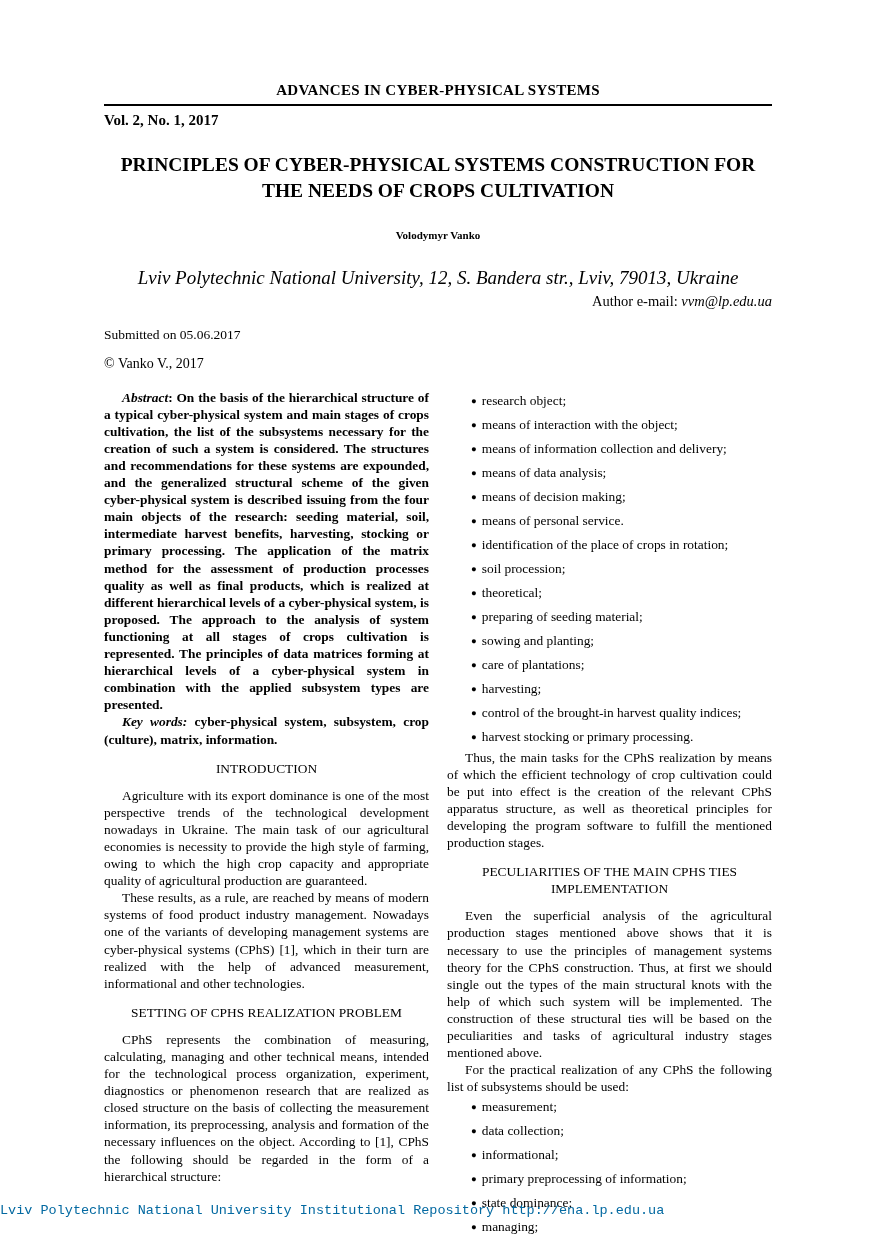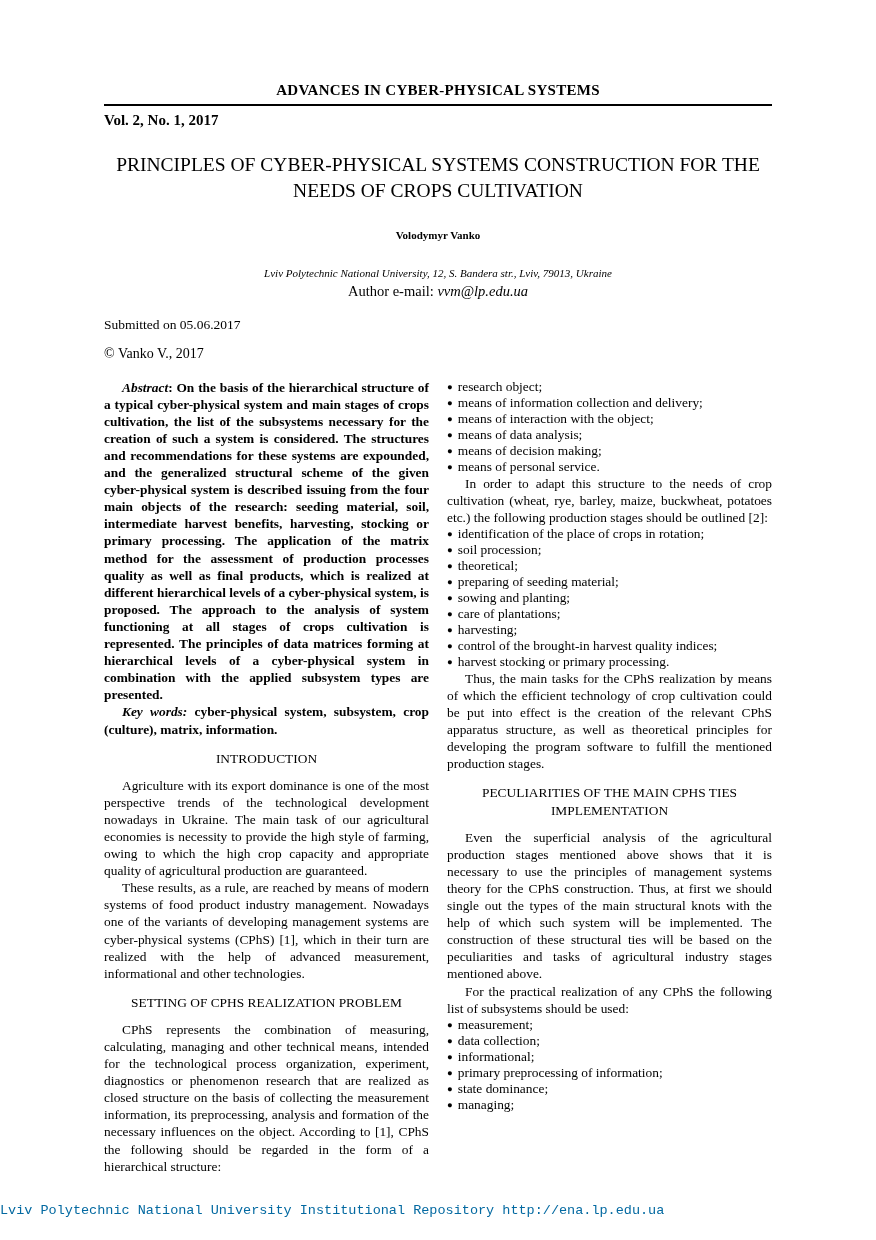--- a/index.html
+++ b/index.html
@@ -26,39 +26,39 @@
     border-top: 2px solid #000;
     margin-top: 5px;
   }
   .volume-line {
     font-weight: bold;
     font-size: 15px;
     margin-top: 6px;
   }
   .paper-title {
     text-align: center;
-    font-weight: normal;
+    font-weight: bold;
     font-size: 19.5px;
     line-height: 1.35;
     margin-top: 23px;
   }
   .author-name {
     text-align: center;
     font-weight: bold;
     font-size: 11px;
     margin-top: 24px;
   }
   .affiliation {
     text-align: center;
     font-style: italic;
-    font-size: 11px;
+    font-size: 19px;
     margin-top: 26px;
   }
   .email-line {
-    text-align: center;
+    text-align: right;
     font-size: 14.5px;
     margin-top: 4px;
   }
   .email-value { font-style: italic; }
   .submitted-line {
     font-size: 13.5px;
     margin-top: 17px;
   }
   .copyright-line {
     font-size: 14px;
@@ -86,21 +86,21 @@
   .italic-label { font-style: italic; }
   .section-heading {
     text-align: center;
     font-weight: normal;
     font-size: 13.4px;
     line-height: 17.1px;
     margin: 12px 0 10px 0;
     text-indent: 0;
   }
   .bullet-list { text-align: left; }
-  .bullet-row { line-height: 15px; }
+  .bullet-row { line-height: 23px; margin-left: 24px; }
   .bullet-dot {
     display: inline-block;
     font-size: 9.5px;
     margin-right: 5px;
     vertical-align: 1px;
   }
   .repo-footer {
     position: absolute;
     left: 0;
     right: 0;
@@ -144,28 +144,27 @@
       <p class="para">Agriculture with its export dominance is one of the most perspective trends of the technological development nowadays in Ukraine. The main task of our agricultural economies is necessity to provide the high style of farming, owing to which the high crop capacity and appropriate quality of agricultural production are guaranteed.</p>
       <p class="para">These results, as a rule, are reached by means of modern systems of food product industry management. Nowadays one of the variants of developing management systems are cyber-physical systems (CPhS) [1], which in their turn are realized with the help of advanced measurement, informational and other technologies.</p>
 
       <h2 class="section-heading">SETTING OF CPHS REALIZATION PROBLEM</h2>
       <p class="para">CPhS represents the combination of measuring, calculating, managing and other technical means, intended for the technological process organization, experiment, diagnostics or phenomenon research that are realized as closed structure on the basis of collecting the measurement information, its preprocessing, analysis and formation of the necessary influences on the object. According to [1], CPhS the following should be regarded in the form of a hierarchical structure:</p>
     </div>
 
     <div class="col">
       <div class="bullet-list">
           <div class="bullet-row"><span class="bullet-dot">●</span><span>research object;</span></div>
+          <div class="bullet-row"><span class="bullet-dot">●</span><span>means of interaction with the object;</span></div>
           <div class="bullet-row"><span class="bullet-dot">●</span><span>means of information collection and delivery;</span></div>
-          <div class="bullet-row"><span class="bullet-dot">●</span><span>means of interaction with the object;</span></div>
           <div class="bullet-row"><span class="bullet-dot">●</span><span>means of data analysis;</span></div>
           <div class="bullet-row"><span class="bullet-dot">●</span><span>means of decision making;</span></div>
           <div class="bullet-row"><span class="bullet-dot">●</span><span>means of personal service.</span></div>
         </div>
 
-      <p class="para">In order to adapt this structure to the needs of crop cultivation (wheat, rye, barley, maize, buckwheat, potatoes etc.) the following production stages should be outlined [2]:</p>
 
       <div class="bullet-list">
           <div class="bullet-row"><span class="bullet-dot">●</span><span>identification of the place of crops in rotation;</span></div>
           <div class="bullet-row"><span class="bullet-dot">●</span><span>soil procession;</span></div>
           <div class="bullet-row"><span class="bullet-dot">●</span><span>theoretical;</span></div>
           <div class="bullet-row"><span class="bullet-dot">●</span><span>preparing of seeding material;</span></div>
           <div class="bullet-row"><span class="bullet-dot">●</span><span>sowing and planting;</span></div>
           <div class="bullet-row"><span class="bullet-dot">●</span><span>care of plantations;</span></div>
           <div class="bullet-row"><span class="bullet-dot">●</span><span>harvesting;</span></div>
           <div class="bullet-row"><span class="bullet-dot">●</span><span>control of the brought-in harvest quality indices;</span></div>

